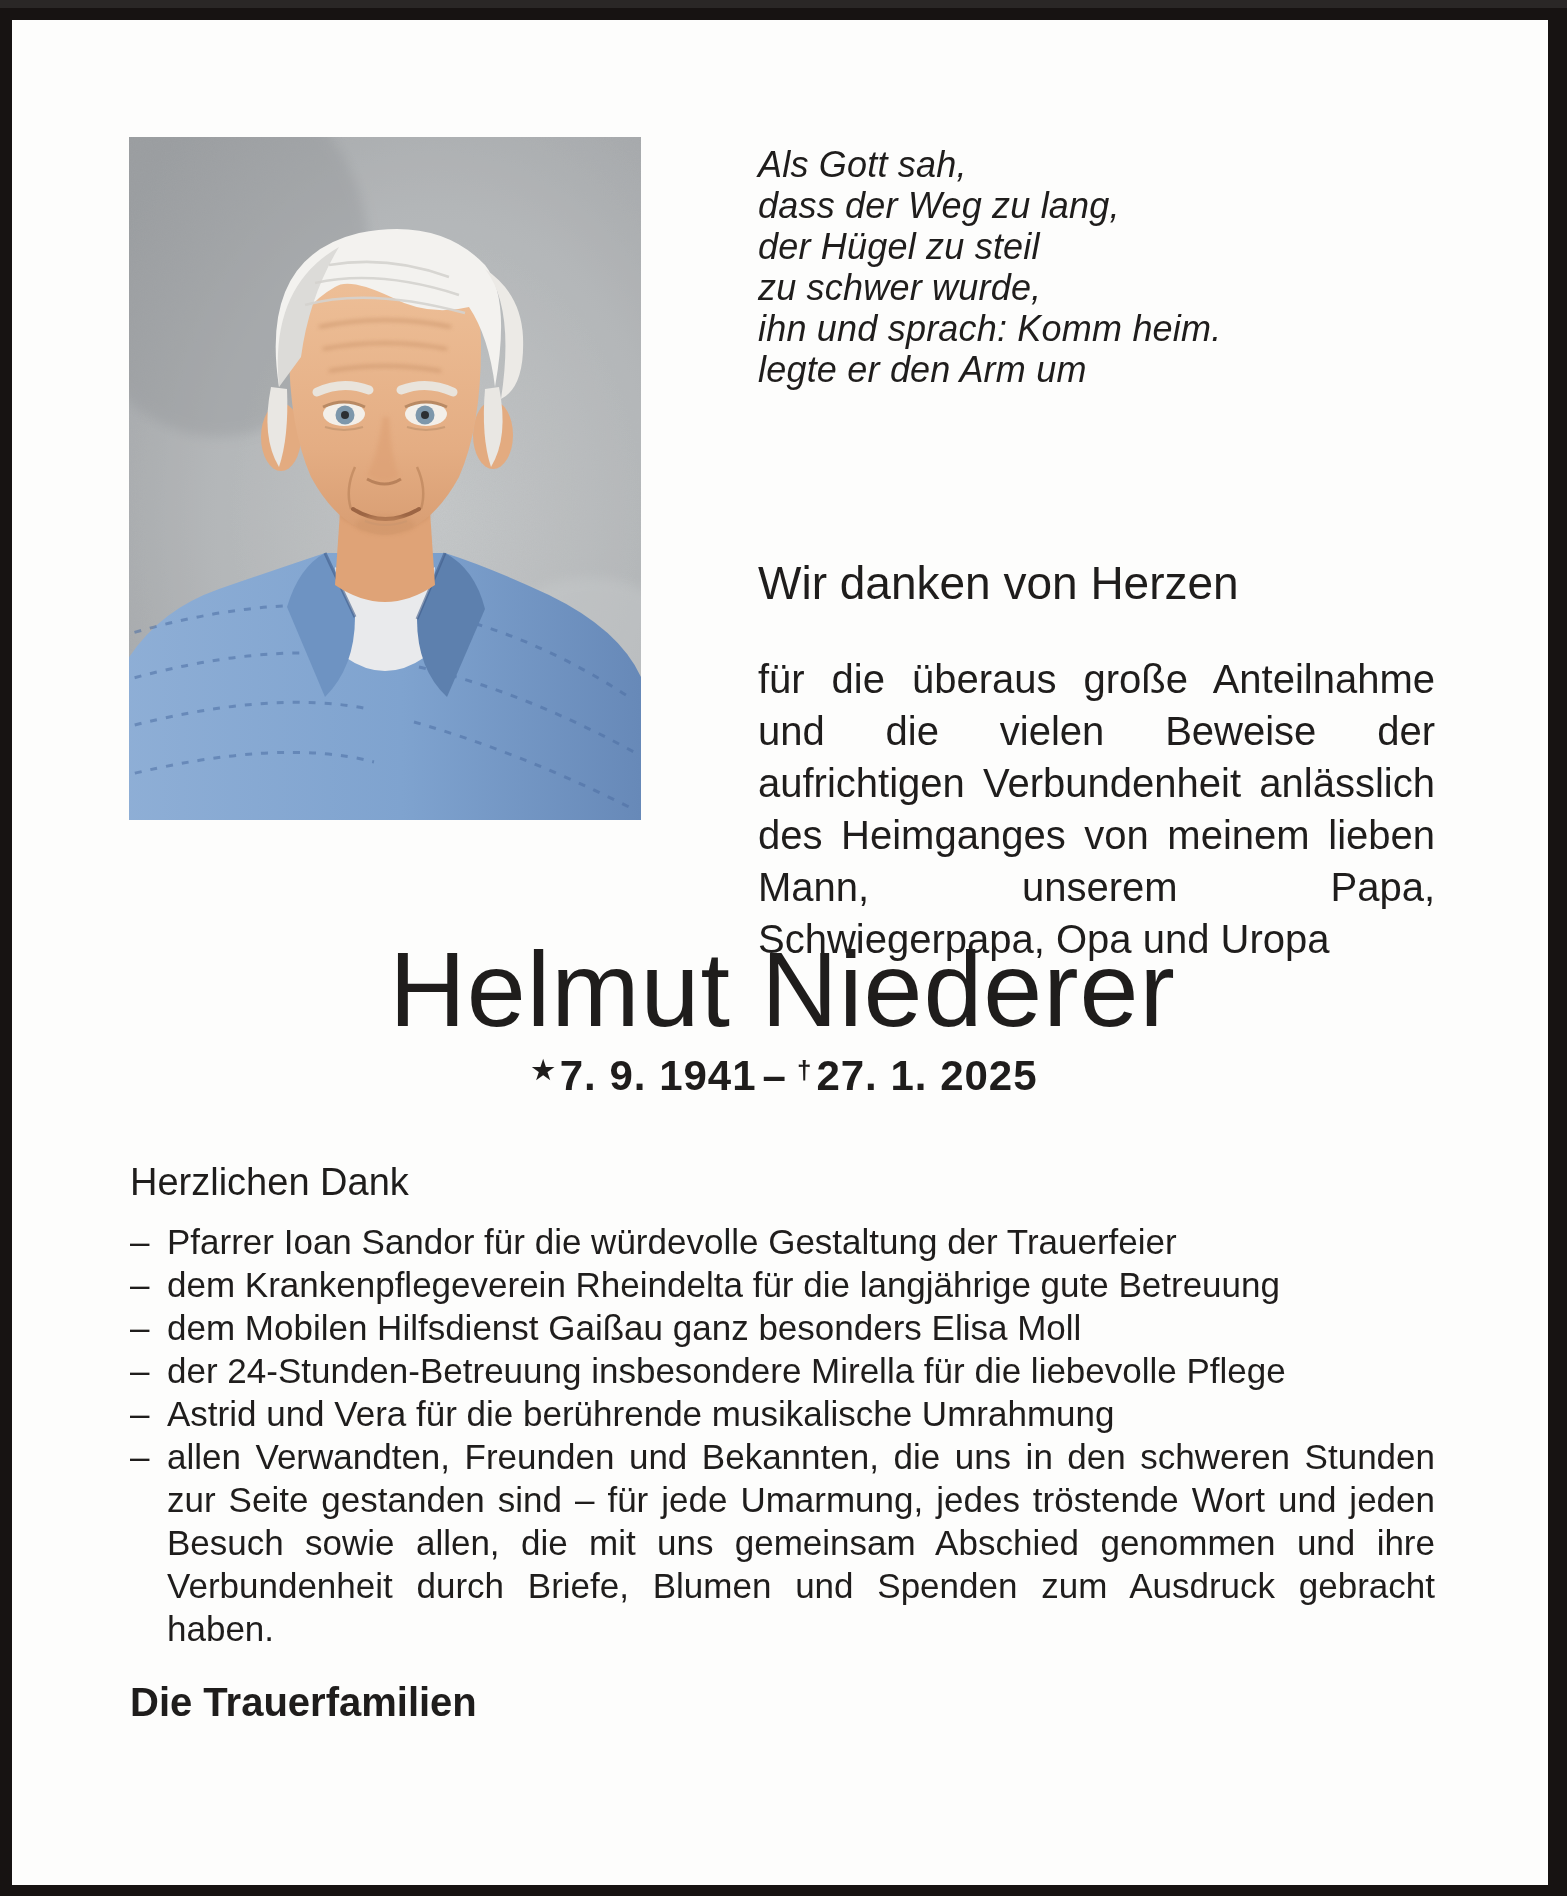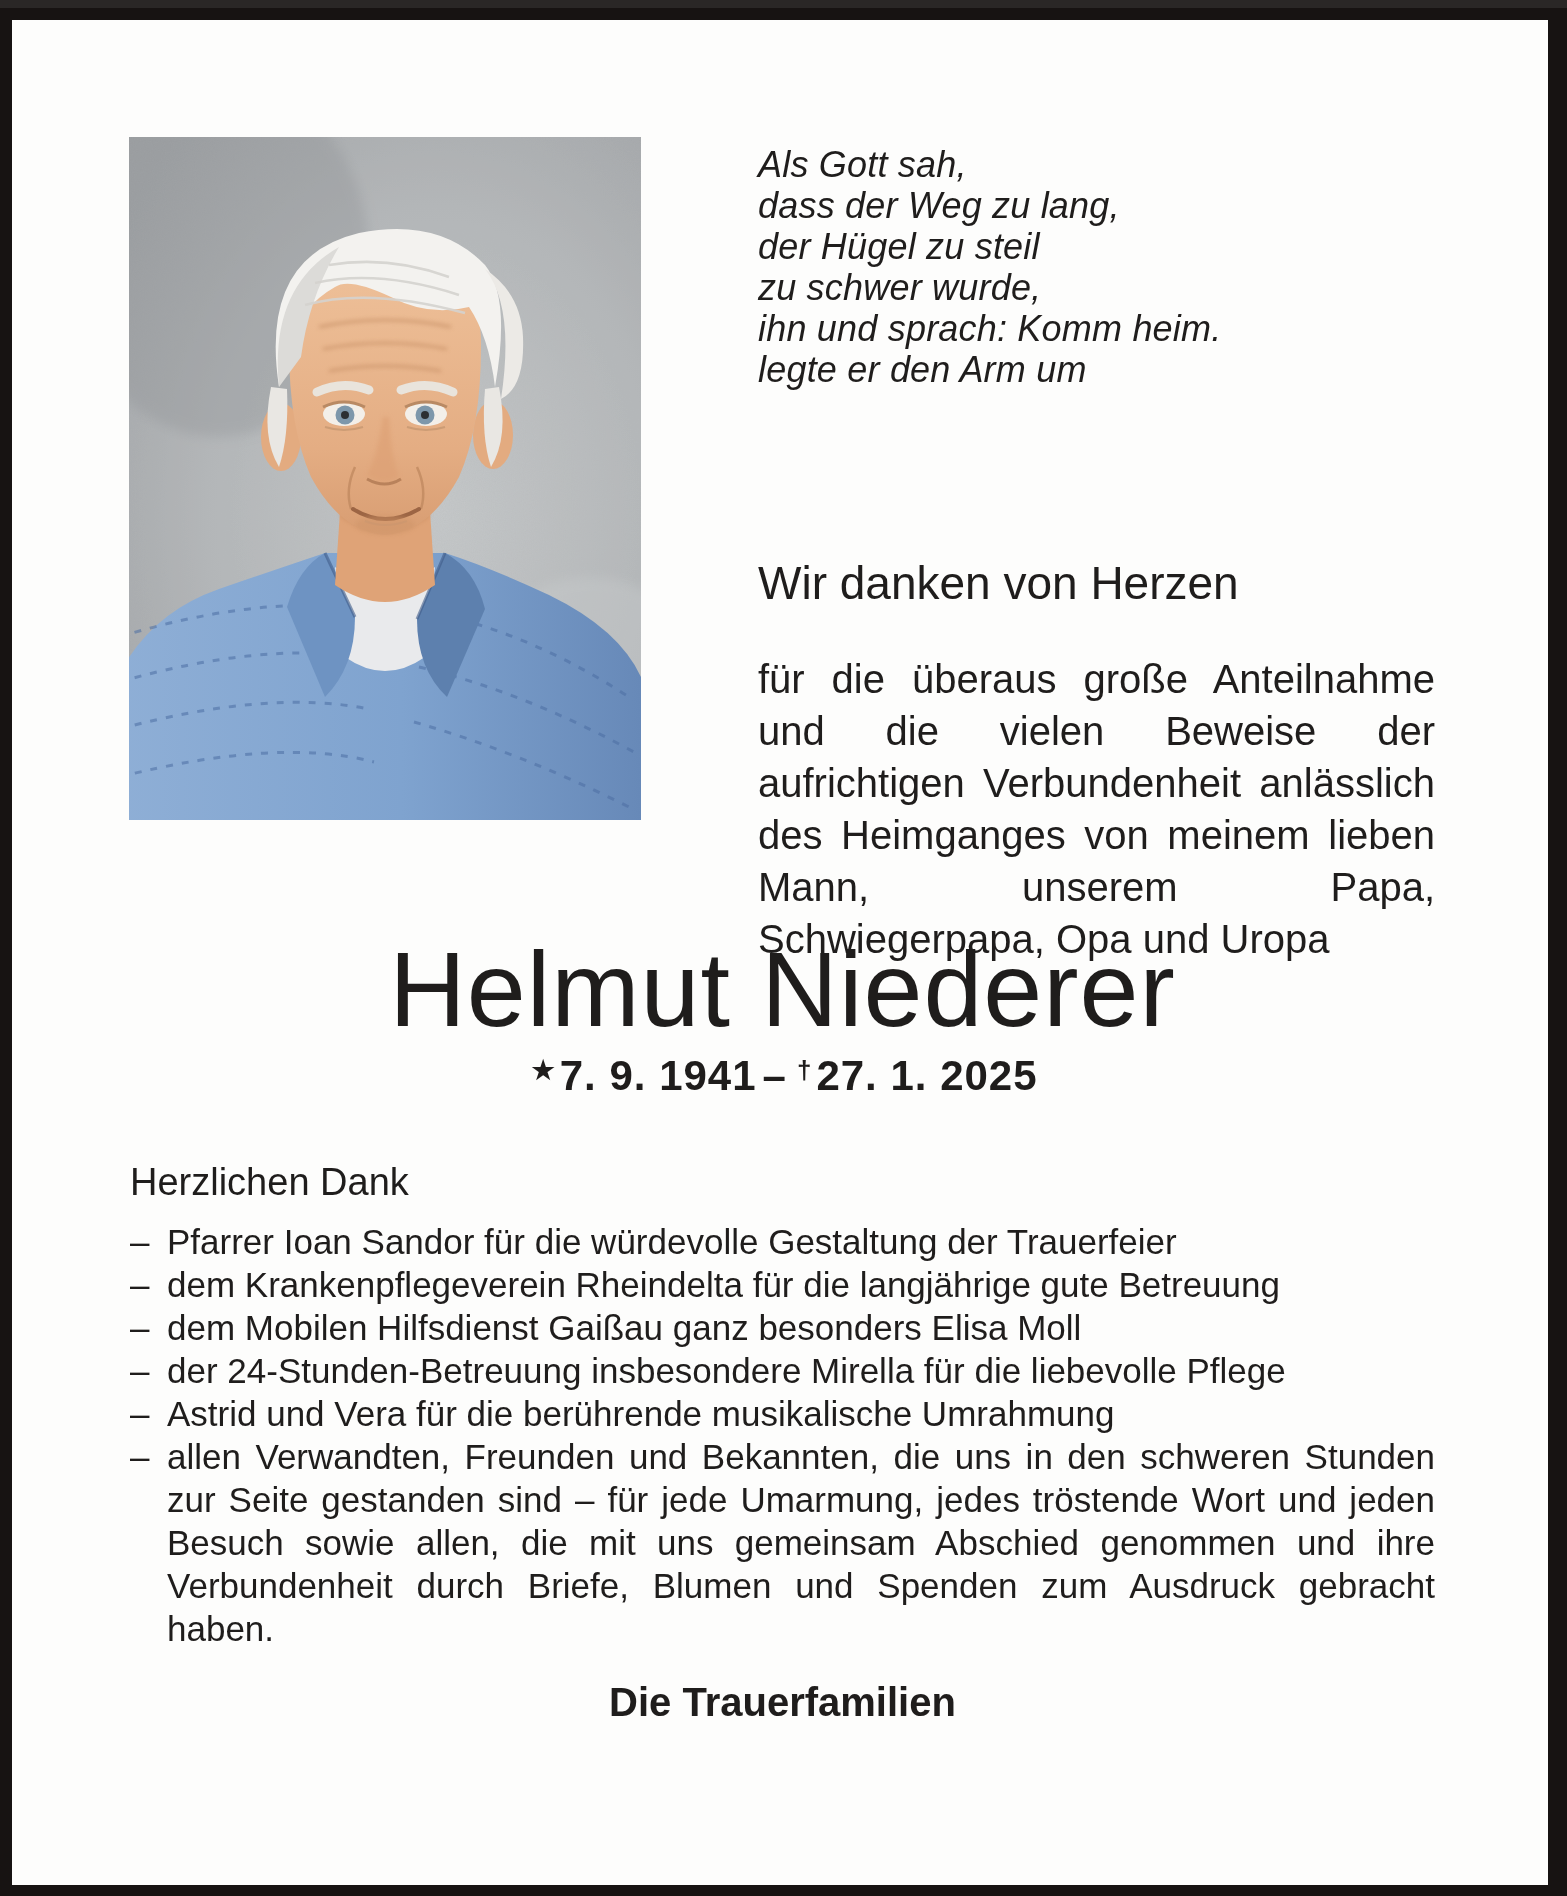--- a/index.html
+++ b/index.html
@@ -76,21 +76,21 @@
     padding-left:37px;
     text-align:justify;
     hyphens:manual;
   }
   .dank-list li .dash{
     position:absolute;left:0;top:0;
   }
   
   .family{
     position:absolute;left:130px;top:1668px;width:1305px;
-    text-align:center;
+    text-align:left;
     font-weight:bold;
     font-size:40px;line-height:52px;
   }
   .place-date{
     position:absolute;left:130px;top:1756px;
     font-size:40px;line-height:52px;
   }
   .place-date .place{font-weight:bold;}
 </style>
 </head>

